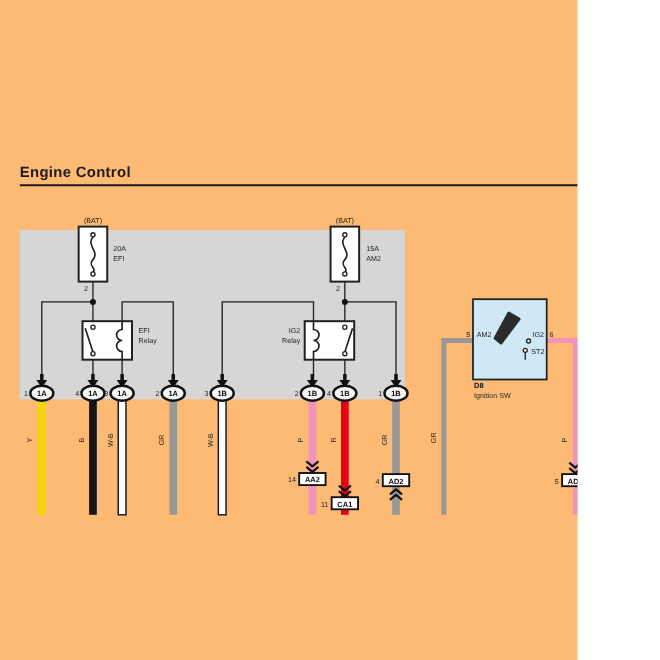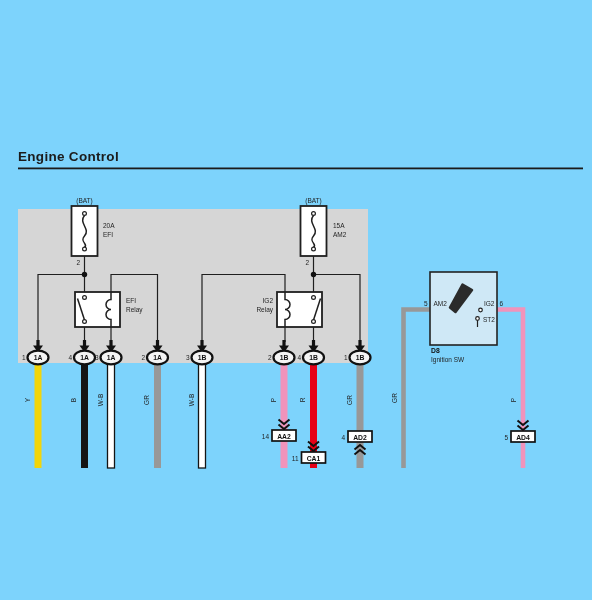--- a/index.html
+++ b/index.html
@@ -1,16 +1,16 @@
 <!DOCTYPE html>
 <html><head>
 <meta charset="utf-8">
 <style>
   html,body{margin:0;padding:0;background:#ffffff;}
-  .stage{width:592px;height:600px;position:relative;background:#7dd3fc;overflow:hidden;}
+  .stage{width:525px;height:600px;position:relative;background:#fdba74;overflow:hidden;}
   svg{display:block;}
   .title-text{font:bold 13.5px "Liberation Sans",sans-serif;fill:#1b1b1b;letter-spacing:.3px;}
   .t6{font:6.5px "Liberation Sans",sans-serif;fill:#1f1f1f;}
   .t6b{font:bold 6.8px "Liberation Sans",sans-serif;fill:#101010;}
   .thin{stroke:#1f1f1f;stroke-width:1.2;fill:none;}
   .boxw{fill:#ffffff;stroke:#1f1f1f;stroke-width:1.8;}
   .sym{stroke:#1f1f1f;stroke-width:1.5;fill:none;}
   .contact{fill:#ffffff;stroke:#1f1f1f;stroke-width:1.2;}
   .dot{fill:#111111;}
   .arrowhead{fill:#111111;}

